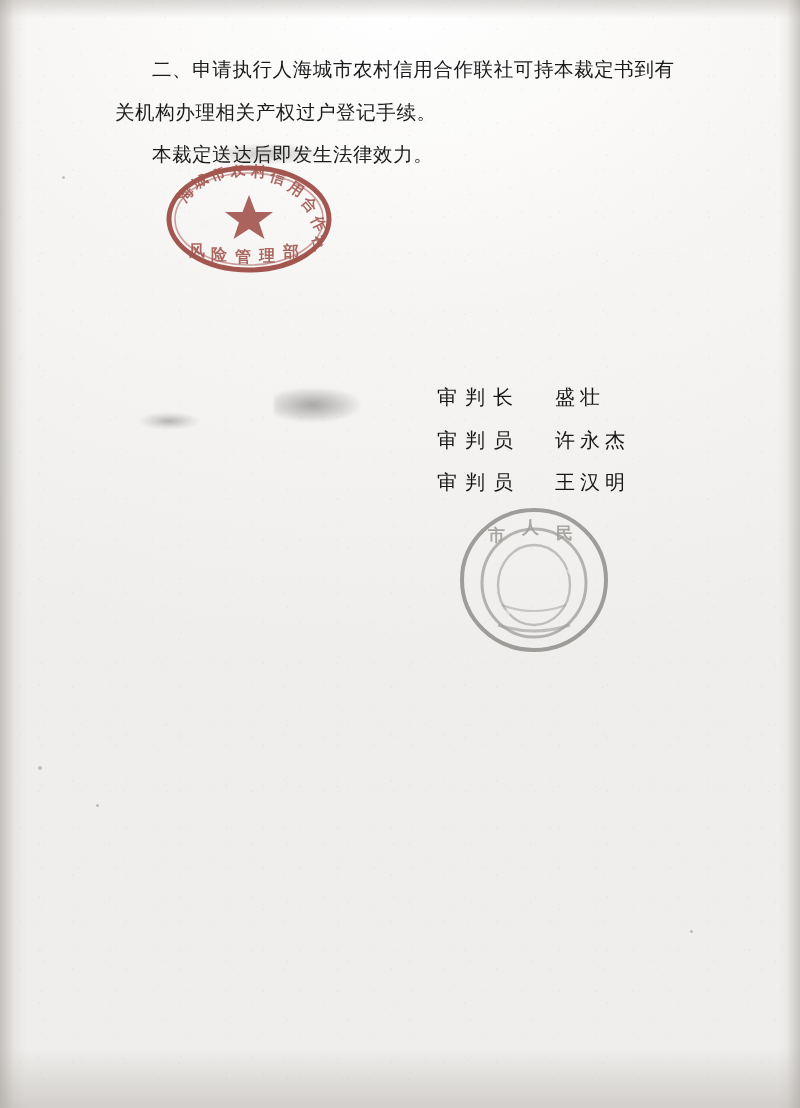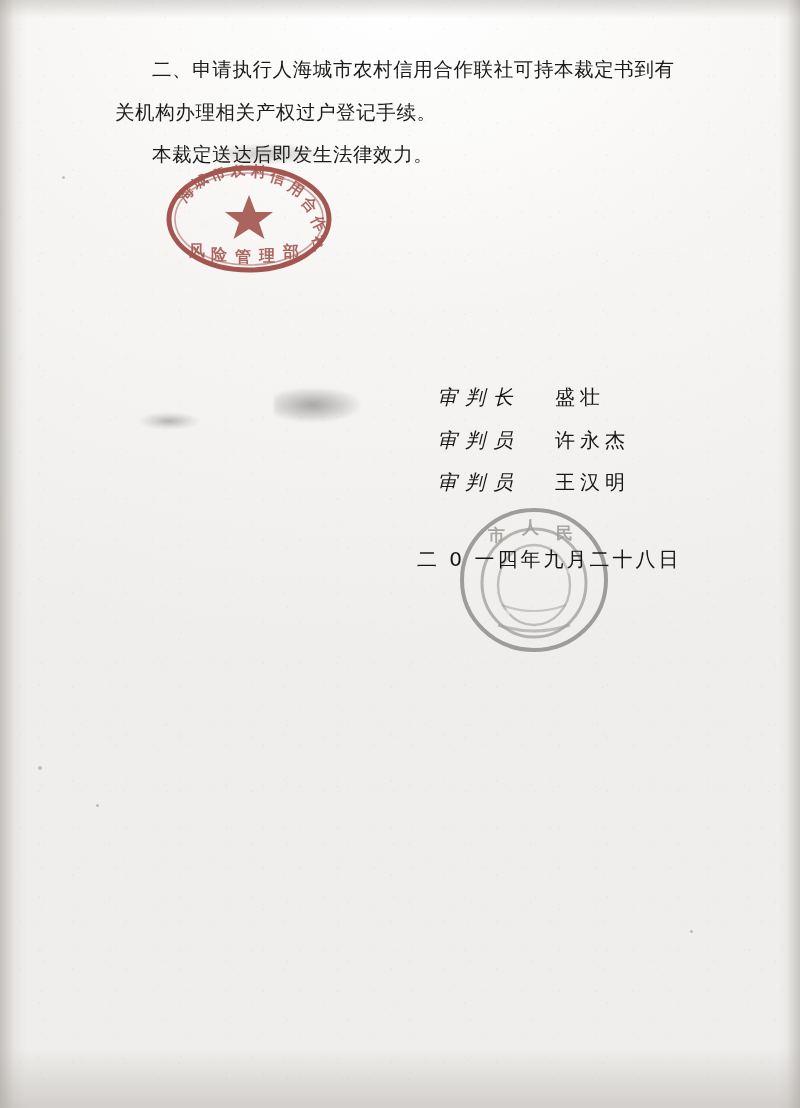--- a/index.html
+++ b/index.html
@@ -80,21 +80,20 @@
     color: #161616;
     font-family: "DejaVu Sans", sans-serif;
     font-size: 20px;
     letter-spacing: 0.5px;
     white-space: nowrap;
   }
   .sig-role {
     display: inline-block;
     width: 118px;
     letter-spacing: 8px;
-    font-style: italic;
   }
   .sig-name {
     display: inline-block;
     letter-spacing: 5px;
     text-align: center;
   }
   .judge-1 { left: 437px; top: 384px; }
   .judge-2 { left: 437px; top: 427px; }
   .judge-3 { left: 437px; top: 469px; }
   .date-line { left: 417px; top: 546px; letter-spacing: 3px; }
@@ -237,21 +236,20 @@
   <div class="sig-line judge-1">
     <span class="sig-role">审判长</span><span class="sig-name">盛壮</span>
   </div>
   <div class="sig-line judge-2">
     <span class="sig-role">审判员</span><span class="sig-name">许永杰</span>
   </div>
   <div class="sig-line judge-3">
     <span class="sig-role">审判员</span><span class="sig-name">王汉明</span>
   </div>
 
-  <div class="sig-line date-line">二 0 一四年九月二十八日</div>
 
 
   <div class="smudge smudge-a"></div>
   <div class="smudge smudge-b"></div>
   <div class="speck" style="left:62px;top:176px;width:3px;height:3px;"></div>
   <div class="speck" style="left:38px;top:766px;width:4px;height:4px;"></div>
   <div class="speck" style="left:96px;top:804px;width:3px;height:3px;"></div>
   <div class="speck" style="left:690px;top:930px;width:3px;height:3px;"></div>
 </div>
 

